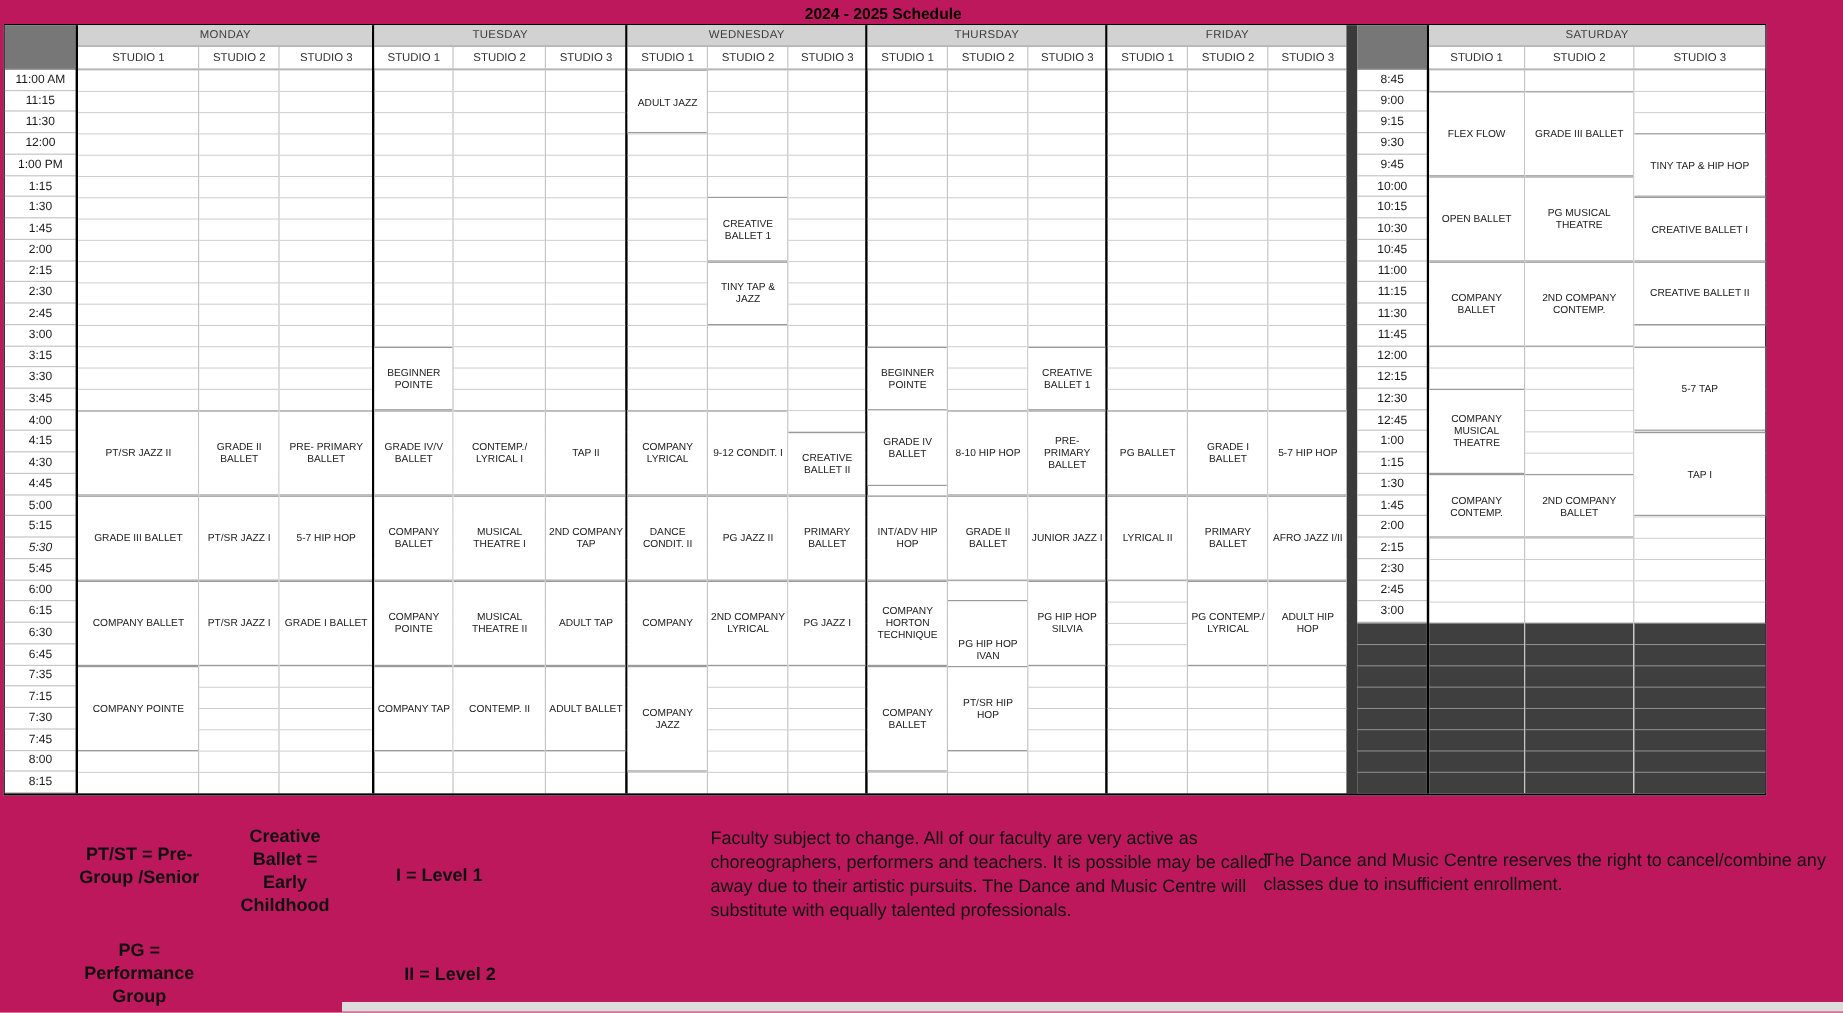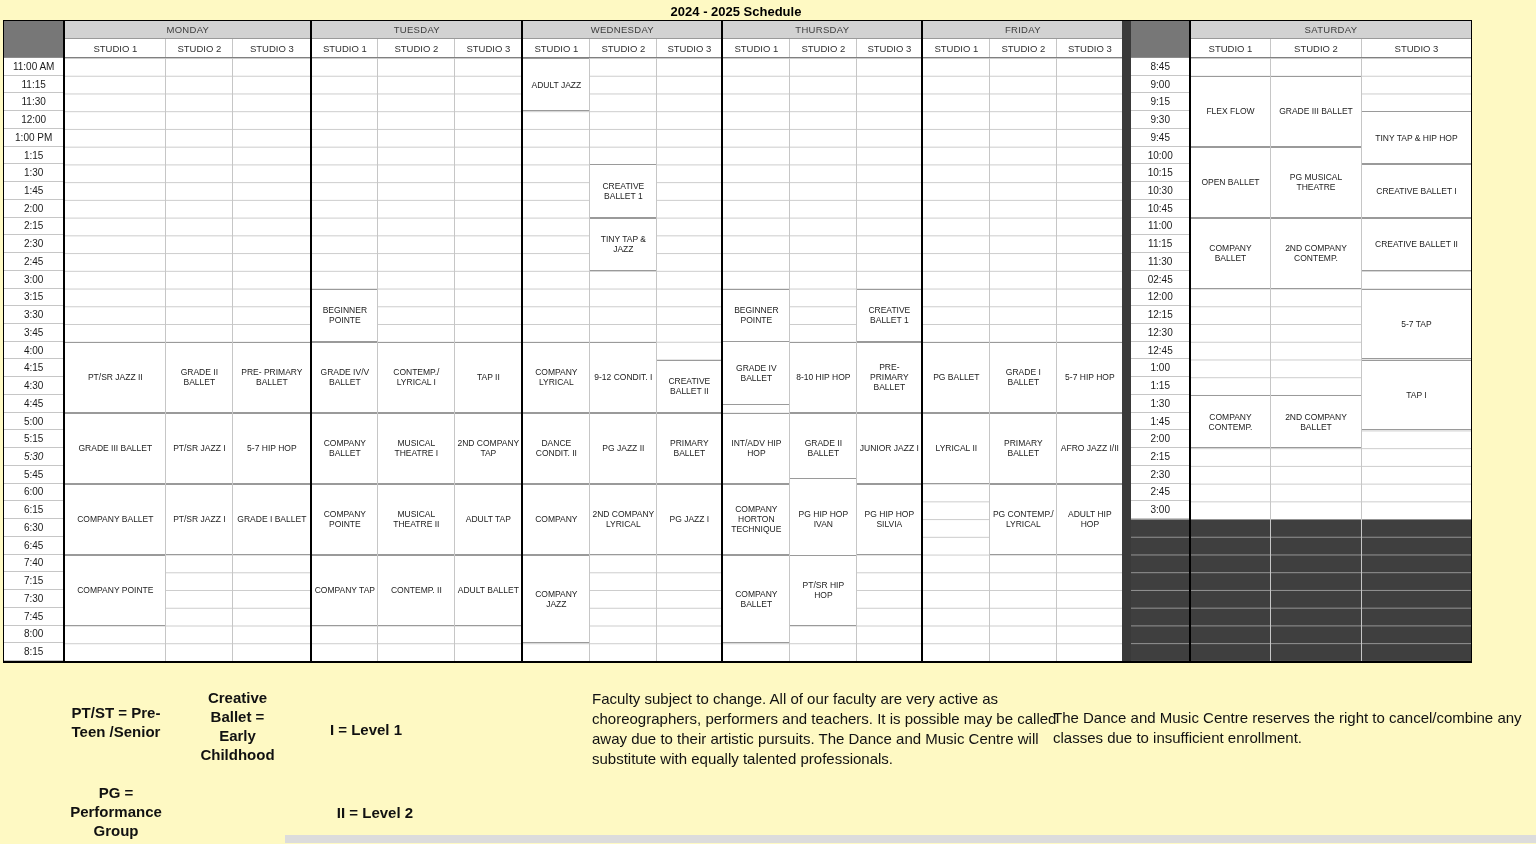--- a/index.html
+++ b/index.html
@@ -1,17 +1,17 @@
 <!DOCTYPE html>
 <html><head>
 <meta charset="utf-8">
 <style>
   html,body{margin:0;padding:0;background:#fff;width:1536px;height:844px;overflow:hidden;
     font-family:"Liberation Sans","DejaVu Sans",sans-serif;-webkit-font-smoothing:antialiased;}
-  #stage{position:relative;width:1536px;height:844px;background:#fef9c3;}
+  #stage{position:relative;width:1536px;height:844px;background:#be185d;}
   .title{position:absolute;left:0;top:4px;width:1472px;text-align:center;
     font-size:13px;font-weight:700;color:#000;}
   #schedule-table{position:absolute;left:3px;top:20px;width:1467px;height:640px;
     border:1.5px solid #000;border-bottom-width:2.5px;box-sizing:content-box;
     display:flex;flex-direction:row;background:#fff;}
   .col-time{display:flex;flex-direction:column;box-sizing:border-box;}
   .time-head{box-sizing:border-box;background:#777;border-bottom:1px solid #8c8c8c;}
   .time-cell{box-sizing:border-box;border-bottom:1px solid #c6c6c6;font-size:10px;color:#1a1a1a;
     display:flex;align-items:center;justify-content:center;white-space:nowrap;}
   .day-group{display:flex;flex-direction:column;border-left:2.5px solid #000;box-sizing:border-box;}
@@ -68,21 +68,21 @@
         <div class="time-cell" style="height: 17.7353px;">4:30</div>
         <div class="time-cell" style="height: 17.7353px;">4:45</div>
         <div class="time-cell" style="height: 17.7353px;">5:00</div>
         <div class="time-cell" style="height: 17.7353px;">5:15</div>
         <div class="time-cell" style="height: 17.7353px; font-style: italic;">5:30</div>
         <div class="time-cell" style="height: 17.7353px;">5:45</div>
         <div class="time-cell" style="height: 17.7353px;">6:00</div>
         <div class="time-cell" style="height: 17.7353px;">6:15</div>
         <div class="time-cell" style="height: 17.7353px;">6:30</div>
         <div class="time-cell" style="height: 17.7353px;">6:45</div>
-        <div class="time-cell" style="height: 17.7353px;">7:40</div>
+        <div class="time-cell" style="height: 17.7353px;">7:35</div>
         <div class="time-cell" style="height: 17.7353px;">7:15</div>
         <div class="time-cell" style="height: 17.7353px;">7:30</div>
         <div class="time-cell" style="height: 17.7353px;">7:45</div>
         <div class="time-cell" style="height: 17.7353px;">8:00</div>
         <div class="time-cell" style="height: 17.7353px;">8:15</div>
       </div>
       <div class="day-group">
         <div class="day-head">MONDAY</div>
         <div class="studio-head-row">
           <div class="studio-head" style="width: 100px;">STUDIO 1</div>
@@ -177,21 +177,21 @@
           <div class="studio-col" style="width: 66px; background-size: 100% 17.7353px;">
             <div class="class-cell" style="top: 230.559px; height: 53.2059px;">BEGINNER POINTE</div>
             <div class="class-cell" style="top: 283px; height: 64px;">GRADE IV BALLET</div>
             <div class="class-cell" style="top: 354.706px; height: 70.9412px;">INT/ADV HIP HOP</div>
             <div class="class-cell" style="top: 425.647px; height: 70.9412px;">COMPANY HORTON TECHNIQUE</div>
             <div class="class-cell" style="top: 496.588px; height: 88.6765px;">COMPANY BALLET</div>
           </div>
           <div class="studio-col" style="width: 67px; background-size: 100% 17.7353px;">
             <div class="class-cell" style="top: 283.765px; height: 70.9412px;">8-10 HIP HOP</div>
             <div class="class-cell" style="top: 354.706px; height: 70.9412px;">GRADE II BALLET</div>
-            <div class="class-cell" style="top: 420px; height: 82px;">PG HIP HOP IVAN</div>
+            <div class="class-cell" style="top: 442px; height: 82px;">PG HIP HOP IVAN</div>
             <div class="class-cell" style="top: 496.588px; height: 70.9412px;">PT/SR HIP HOP</div>
           </div>
           <div class="studio-col" style="width: 65px; background-size: 100% 17.7353px;">
             <div class="class-cell" style="top: 230.559px; height: 53.2059px;">CREATIVE BALLET 1</div>
             <div class="class-cell" style="top: 283.765px; height: 70.9412px;">PRE- PRIMARY BALLET</div>
             <div class="class-cell" style="top: 354.706px; height: 70.9412px;">JUNIOR JAZZ I</div>
             <div class="class-cell" style="top: 425.647px; height: 70.9412px;">PG HIP HOP SILVIA</div>
           </div>
         </div>
       </div>
@@ -227,21 +227,21 @@
         <div class="time-cell" style="height: 17.7353px;">9:15</div>
         <div class="time-cell" style="height: 17.7353px;">9:30</div>
         <div class="time-cell" style="height: 17.7353px;">9:45</div>
         <div class="time-cell" style="height: 17.7353px;">10:00</div>
         <div class="time-cell" style="height: 17.7353px;">10:15</div>
         <div class="time-cell" style="height: 17.7353px;">10:30</div>
         <div class="time-cell" style="height: 17.7353px;">10:45</div>
         <div class="time-cell" style="height: 17.7353px;">11:00</div>
         <div class="time-cell" style="height: 17.7353px;">11:15</div>
         <div class="time-cell" style="height: 17.7353px;">11:30</div>
-        <div class="time-cell" style="height: 17.7353px;">02:45</div>
+        <div class="time-cell" style="height: 17.7353px;">11:45</div>
         <div class="time-cell" style="height: 17.7353px;">12:00</div>
         <div class="time-cell" style="height: 17.7353px;">12:15</div>
         <div class="time-cell" style="height: 17.7353px;">12:30</div>
         <div class="time-cell" style="height: 17.7353px;">12:45</div>
         <div class="time-cell" style="height: 17.7353px;">1:00</div>
         <div class="time-cell" style="height: 17.7353px;">1:15</div>
         <div class="time-cell" style="height: 17.7353px;">1:30</div>
         <div class="time-cell" style="height: 17.7353px;">1:45</div>
         <div class="time-cell" style="height: 17.7353px;">2:00</div>
         <div class="time-cell" style="height: 17.7353px;">2:15</div>
@@ -255,20 +255,21 @@
         <div class="studio-head-row">
           <div class="studio-head" style="width: 79px;">STUDIO 1</div>
           <div class="studio-head" style="width: 91px;">STUDIO 2</div>
           <div class="studio-head" style="width: 110px;">STUDIO 3</div>
         </div>
         <div class="day-body">
           <div class="studio-col" style="width: 79px; background-size: 100% 17.7353px;">
             <div class="class-cell" style="top: 17.7353px; height: 70.9412px;">FLEX FLOW</div>
             <div class="class-cell" style="top: 88.6765px; height: 70.9412px;">OPEN BALLET</div>
             <div class="class-cell" style="top: 159.618px; height: 70.9412px;">COMPANY BALLET</div>
+            <div class="class-cell" style="top: 266.029px; height: 70.9412px;">COMPANY MUSICAL THEATRE</div>
             <div class="class-cell" style="top: 336.971px; height: 53.2059px;">COMPANY CONTEMP.</div>
             <div class="dark-fill" style="top: 461.118px; height: 141.882px; background-size: 100% 17.7353px;"></div>
           </div>
           <div class="studio-col" style="width: 91px; background-size: 100% 17.7353px;">
             <div class="class-cell" style="top: 17.7353px; height: 70.9412px;">GRADE III BALLET</div>
             <div class="class-cell" style="top: 88.6765px; height: 70.9412px;">PG MUSICAL THEATRE</div>
             <div class="class-cell" style="top: 159.618px; height: 70.9412px;">2ND COMPANY CONTEMP.</div>
             <div class="class-cell" style="top: 336.971px; height: 53.2059px;">2ND COMPANY BALLET</div>
             <div class="dark-fill" style="top: 461.118px; height: 141.882px; background-size: 100% 17.7353px;"></div>
           </div>
@@ -278,21 +279,21 @@
             <div class="class-cell" style="top: 159.618px; height: 53.2059px;">CREATIVE BALLET II</div>
             <div class="class-cell" style="top: 230.559px; height: 70.9412px;">5-7 TAP</div>
             <div class="class-cell" style="top: 301.5px; height: 70.9412px;">TAP I</div>
             <div class="dark-fill" style="top: 461.118px; height: 141.882px; background-size: 100% 17.7353px;"></div>
           </div>
         </div>
       </div>
     </div>
 
   <div class="legend" style="left:30px;top:703px;width:172px;">PT/ST = Pre-
-Teen  /Senior</div>
+Group  /Senior</div>
   <div class="legend" style="left:175px;top:688px;width:125px;">Creative
 Ballet =
 Early
 Childhood</div>
   <div class="legend" style="left:300px;top:720px;width:132px;">I = Level 1</div>
   <div class="legend" style="left:30px;top:783px;width:172px;">PG =
 Performance
 Group</div>
   <div class="legend" style="left:300px;top:803px;width:150px;">II = Level 2</div>
 

